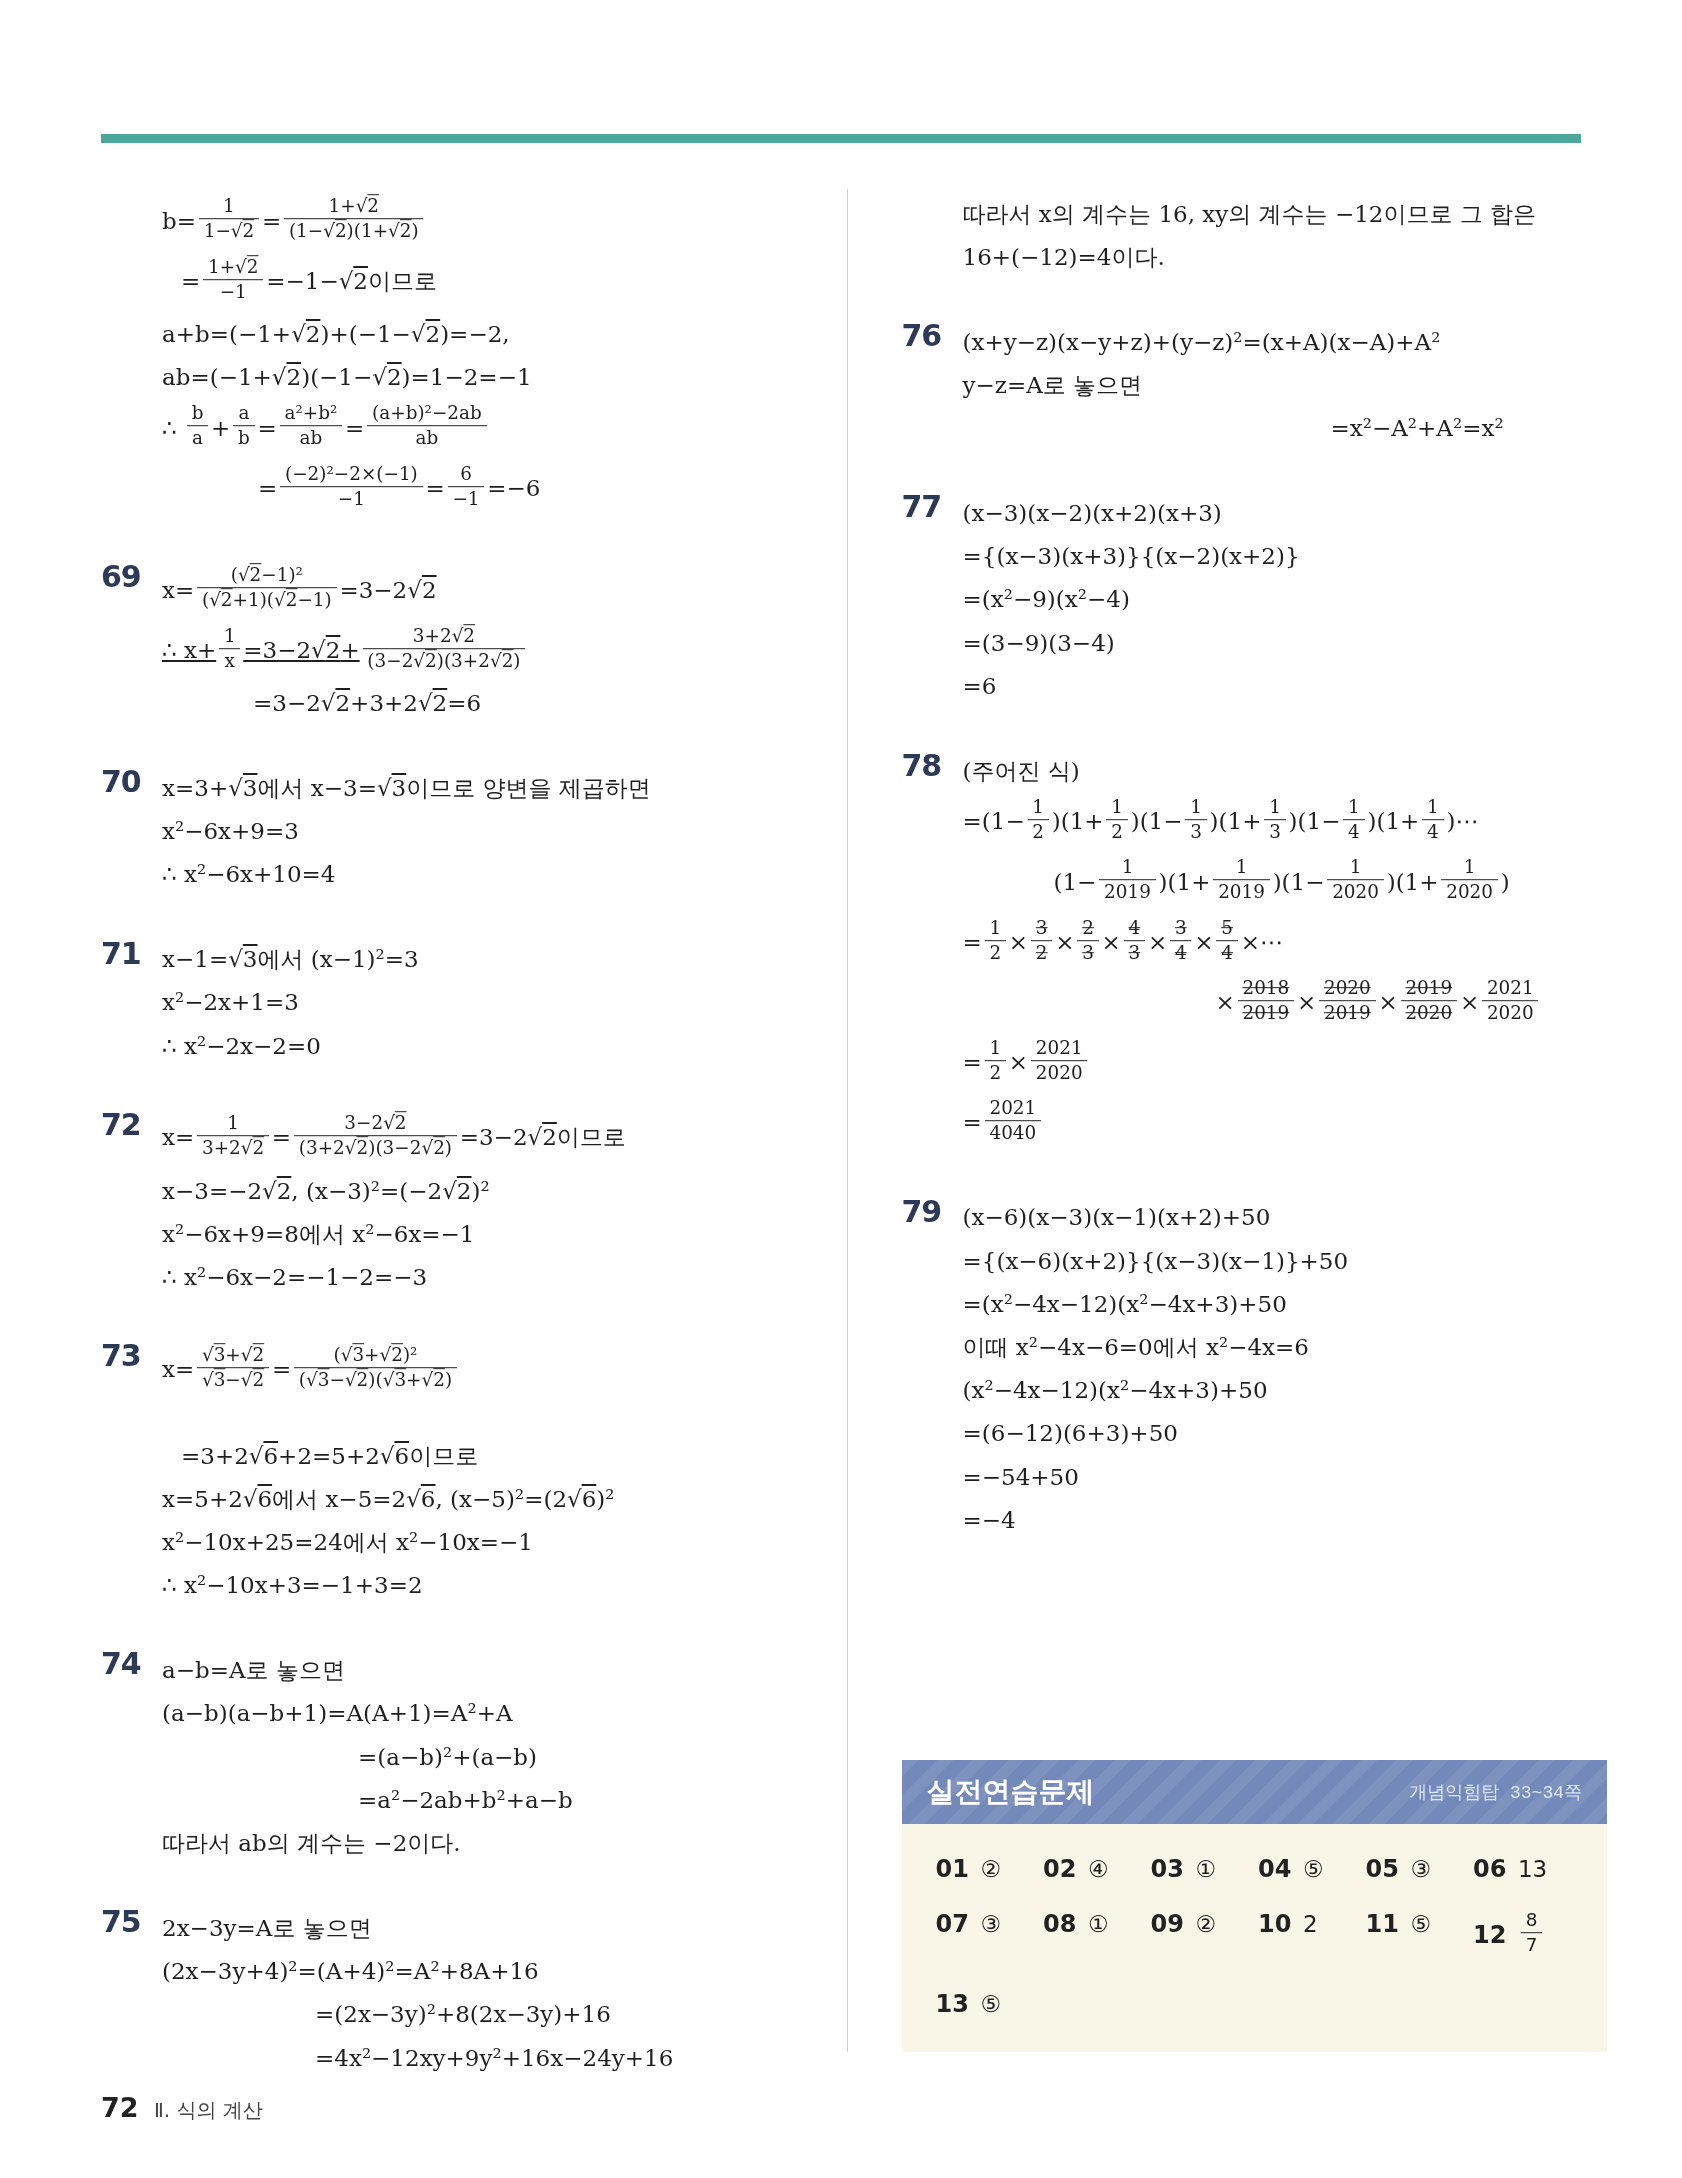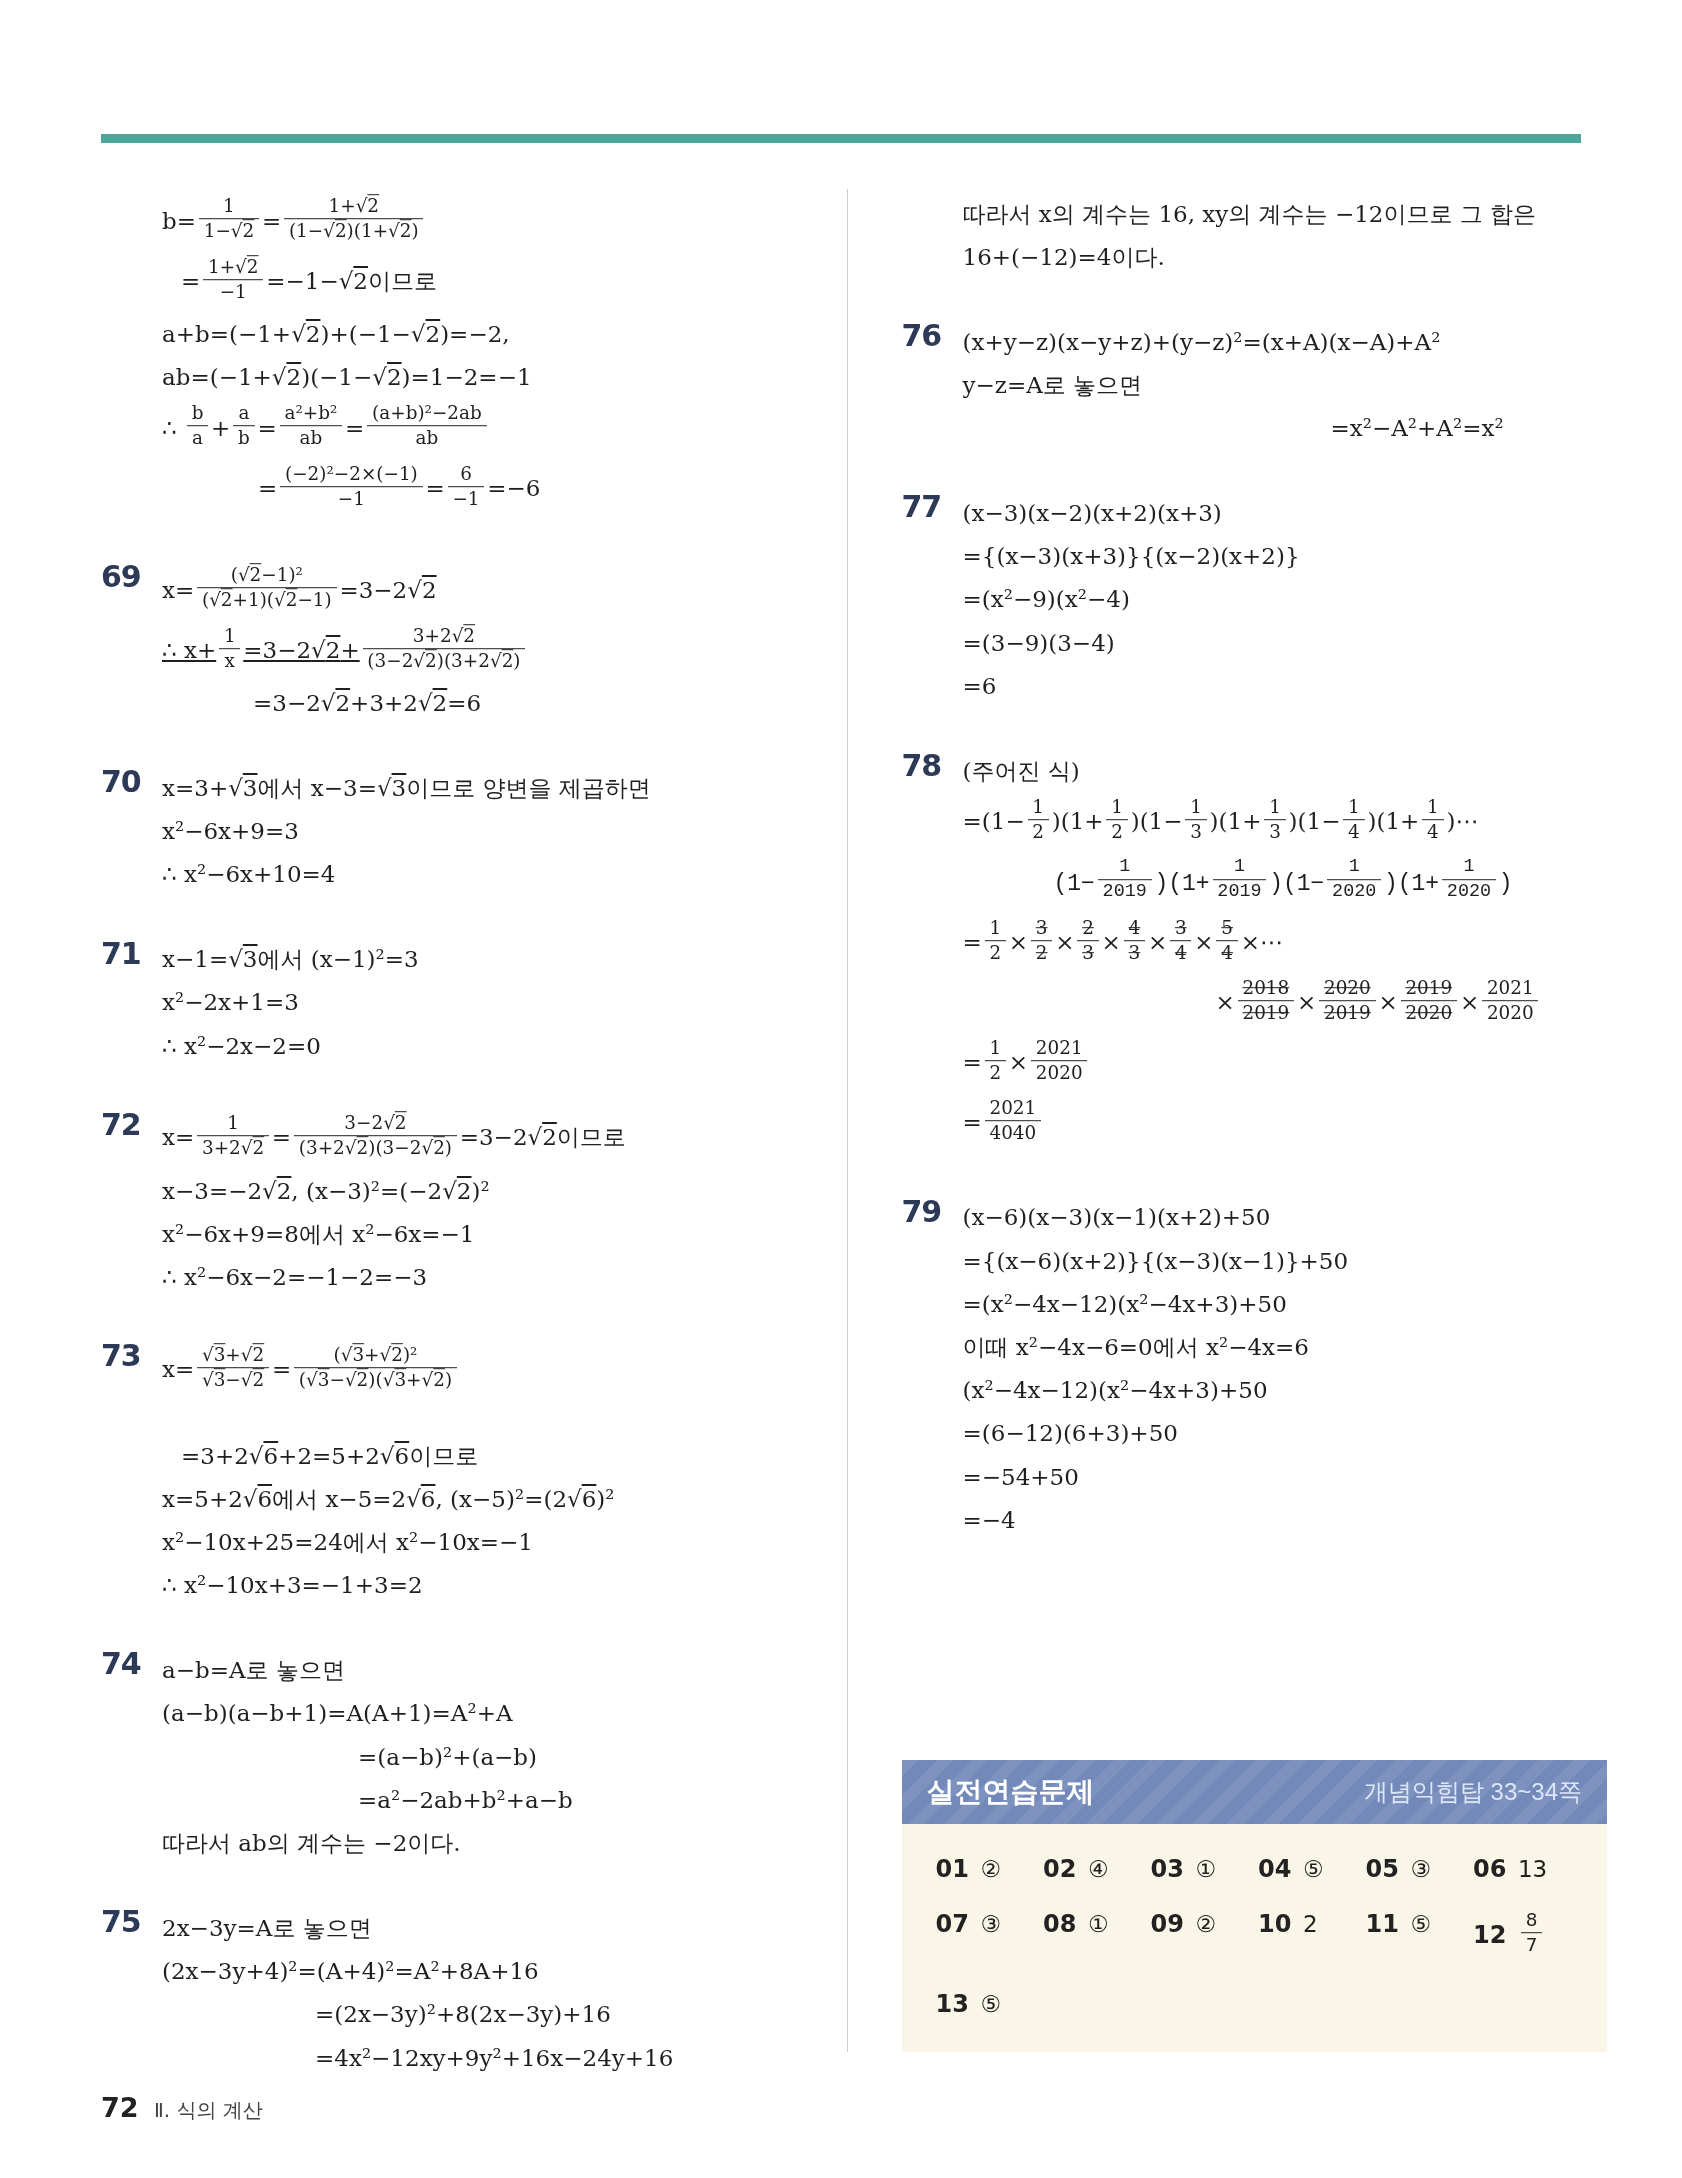--- a/index.html
+++ b/index.html
@@ -15,21 +15,21 @@
   .lines{flex:1;min-width:0}
   .line{font-size:23px;line-height:1.55;margin:7.6px 0}
   .frac{display:inline-block;vertical-align:middle;text-align:center;margin:1.9px 2.9px;transform:translateY(-3.8px)}
   .frac .fn,.frac .fd{display:block;font-size:0.8em;line-height:1.3;padding:0 4.8px}
   .frac .fd{border-top:1.9px solid #222}
   .rad{text-decoration:overline}
   .cancel{text-decoration:line-through}
   .answer-box{margin-top:auto}
   .ab-header{display:flex;justify-content:space-between;align-items:center;background:var(--answer-header,#7289b9);background-image:repeating-linear-gradient(135deg,rgba(255,255,255,.08) 0 11.5px,rgba(0,0,0,0) 11.5px 25px);padding:13.4px 25px}
   .ab-title{color:#ffffff;font-family:"DejaVu Sans","Liberation Sans",sans-serif;font-weight:bold;font-size:28px}
-  .ab-ref{color:#dde6f6;font-family:Liberation Sans, sans-serif;font-size:24px}
+  .ab-ref{color:#dde6f6;font-family:Liberation Mono, monospace;font-size:18px}
   .ab-body{background:var(--answer-body,#faf6e7);padding:31px 34px 34px;display:grid;grid-template-columns:repeat(6,1fr);row-gap:27px;column-gap:7.6px}
   .ans{font-size:23px;white-space:nowrap}
   .ans .no{font-family:"DejaVu Sans","Liberation Sans",sans-serif;font-weight:bold;font-size:24px;margin-right:11.5px;color:#222}
   .ans .val{font-family:"DejaVu Sans","Liberation Sans",sans-serif}
   .footer{position:absolute;left:101px;bottom:54px;display:flex;align-items:baseline;gap:15.3px}
   .footer .pg{font-family:"DejaVu Sans","Liberation Sans",sans-serif;font-weight:bold;font-size:27px;color:#222}
   .footer .ch{font-family:"DejaVu Sans","Liberation Sans",sans-serif;font-size:20px;color:#444}
 </style>
 </head>
 <body>
@@ -137,21 +137,21 @@
             <div class="line" style="padding-left: 0px;">=(x²−9)(x²−4)</div>
             <div class="line" style="padding-left: 0px; margin-top: 8px;">=(3−9)(3−4)</div>
             <div class="line" style="padding-left: 0px;">=6</div>
           </div>
         </div>
         <div class="solution">
           <div class="pnum">78</div>
           <div class="lines">
             <div class="line" style="padding-left: 0px;">(주어진 식)</div>
             <div class="line" style="padding-left: 0px;">=(1−<span class="frac"><span class="fn">1</span><span class="fd">2</span></span>)(1+<span class="frac"><span class="fn">1</span><span class="fd">2</span></span>)(1−<span class="frac"><span class="fn">1</span><span class="fd">3</span></span>)(1+<span class="frac"><span class="fn">1</span><span class="fd">3</span></span>)(1−<span class="frac"><span class="fn">1</span><span class="fd">4</span></span>)(1+<span class="frac"><span class="fn">1</span><span class="fd">4</span></span>)⋯</div>
-            <div class="line" style="padding-left: 91px; font-family: Liberation Mono, monospace;">(1−<span class="frac"><span class="fn">1</span><span class="fd">2019</span></span>)(1+<span class="frac"><span class="fn">1</span><span class="fd">2019</span></span>)(1−<span class="frac"><span class="fn">1</span><span class="fd">2020</span></span>)(1+<span class="frac"><span class="fn">1</span><span class="fd">2020</span></span>)</div>
+            <div class="line" style="padding-left: 91px;">(1−<span class="frac"><span class="fn">1</span><span class="fd">2019</span></span>)(1+<span class="frac"><span class="fn">1</span><span class="fd">2019</span></span>)(1−<span class="frac"><span class="fn">1</span><span class="fd">2020</span></span>)(1+<span class="frac"><span class="fn">1</span><span class="fd">2020</span></span>)</div>
             <div class="line" style="padding-left: 0px;">=<span class="frac"><span class="fn">1</span><span class="fd">2</span></span>×<span class="frac"><span class="fn"><span class="cancel">3</span></span><span class="fd"><span class="cancel">2</span></span></span>×<span class="frac"><span class="fn"><span class="cancel">2</span></span><span class="fd"><span class="cancel">3</span></span></span>×<span class="frac"><span class="fn"><span class="cancel">4</span></span><span class="fd"><span class="cancel">3</span></span></span>×<span class="frac"><span class="fn"><span class="cancel">3</span></span><span class="fd"><span class="cancel">4</span></span></span>×<span class="frac"><span class="fn"><span class="cancel">5</span></span><span class="fd"><span class="cancel">4</span></span></span>×⋯</div>
             <div class="line" style="padding-left: 253px;">×<span class="frac"><span class="fn"><span class="cancel">2018</span></span><span class="fd"><span class="cancel">2019</span></span></span>×<span class="frac"><span class="fn"><span class="cancel">2020</span></span><span class="fd"><span class="cancel">2019</span></span></span>×<span class="frac"><span class="fn"><span class="cancel">2019</span></span><span class="fd"><span class="cancel">2020</span></span></span>×<span class="frac"><span class="fn">2021</span><span class="fd">2020</span></span></div>
             <div class="line" style="padding-left: 0px;">=<span class="frac"><span class="fn">1</span><span class="fd">2</span></span>×<span class="frac"><span class="fn">2021</span><span class="fd">2020</span></span></div>
             <div class="line" style="padding-left: 0px;">=<span class="frac"><span class="fn">2021</span><span class="fd">4040</span></span></div>
           </div>
         </div>
         <div class="solution">
           <div class="pnum">79</div>
           <div class="lines">
             <div class="line" style="padding-left: 0px;">(x−6)(x−3)(x−1)(x+2)+50</div>

